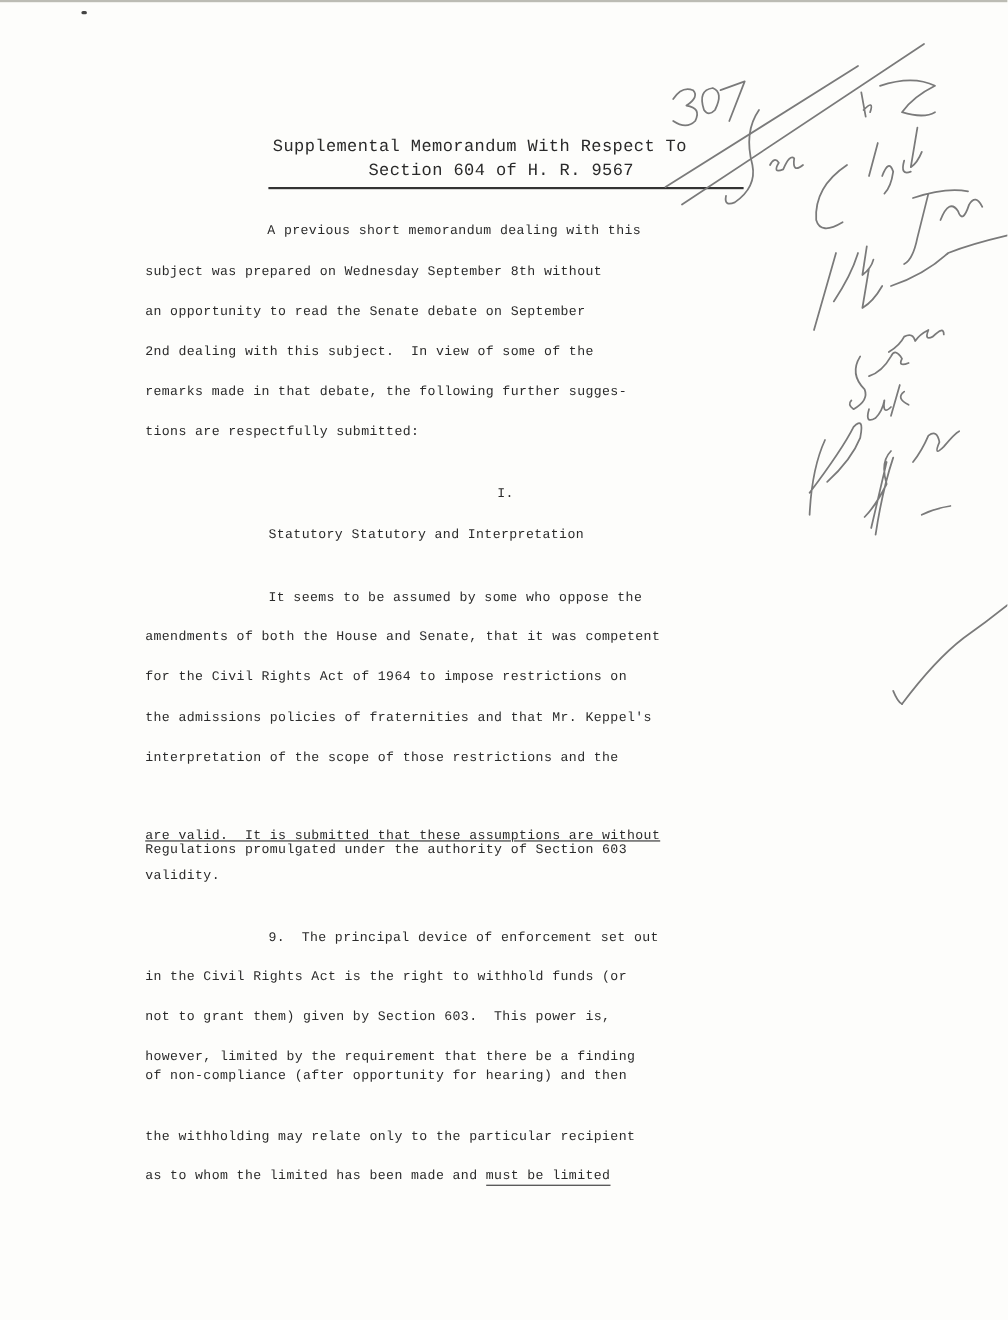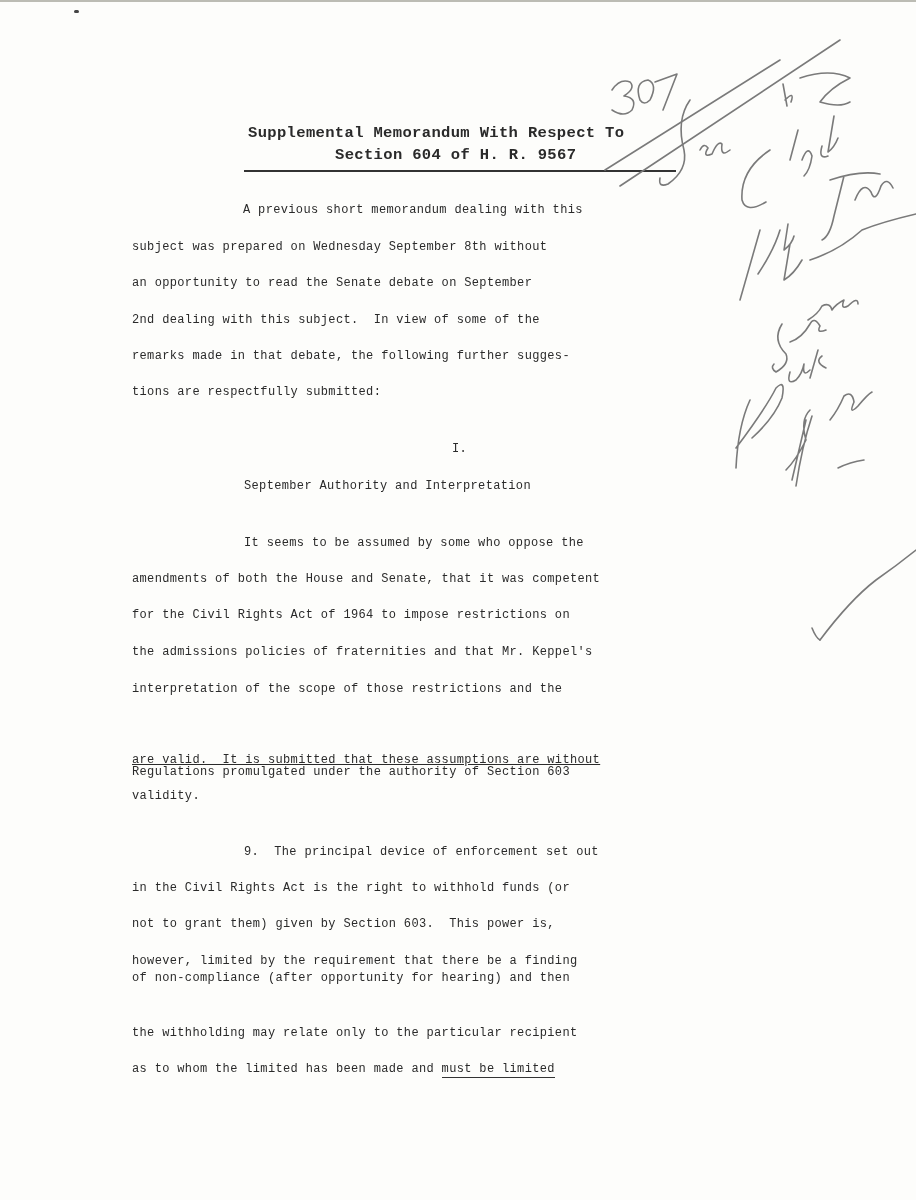--- a/index.html
+++ b/index.html
@@ -1,21 +1,21 @@
 <!DOCTYPE html>
 <html><head>
 <meta charset="utf-8">
 <style>
   html, body { margin:0; padding:0; }
   body { width:916px; height:1200px; background:#fdfdfb; position:relative; overflow:hidden;
          font-family:"Liberation Mono","DejaVu Sans Mono",monospace; color:#2a2a2a; }
   .topedge { position:absolute; left:0; top:0; width:916px; height:2px; background:#bcbcb4; }
   .speck { position:absolute; left:74px; top:10px; width:5px; height:3px; background:#444; border-radius:2px; }
   .line { position:absolute; white-space:pre; font-size:12px; letter-spacing:0.35px; }
-  .title { font-size:15.5px;font-weight:bold; }
+  .title { font-size:15.5px; }
   .rule { position:absolute; left:244px; top:170px; width:432px; height:1.5px; background:#333; }
   .ul { border-bottom:1.5px solid #333; padding-bottom:1px; }
   svg.hand { position:absolute; left:0; top:0; }
   svg.hand path { fill:none; stroke:#7a7a7a; stroke-width:1.6; stroke-linecap:round; stroke-linejoin:round; }
 </style>
 </head>
 <body>
 
 <div class="topedge"></div>
 <div class="speck"></div>
@@ -27,21 +27,21 @@
 <div>
   <div class="line" style="left:243px; top:203px;">A previous short memorandum dealing with this</div>
   <div class="line" style="left:132px; top:240px;">subject was prepared on Wednesday September 8th without</div>
   <div class="line" style="left:132px; top:276px;">an opportunity to read the Senate debate on September</div>
   <div class="line" style="left:132px; top:313px;">2nd dealing with this subject.  In view of some of the</div>
   <div class="line" style="left:132px; top:349px;">remarks made in that debate, the following further sugges-</div>
   <div class="line" style="left:132px; top:385px;">tions are respectfully submitted:</div>
 </div>
 
 <div class="line" style="left:452px; top:442px;">I.</div>
-<div class="line" style="left:244px; top:479px;">September Authority and Interpretation</div>
+<div class="line" style="left:244px; top:479px;">Statutory Statutory and Interpretation</div>
 
 <div>
   <div class="line" style="left:244px; top:536px;">It seems to be assumed by some who oppose the</div>
   <div class="line" style="left:132px; top:572px;">amendments of both the House and Senate, that it was competent</div>
   <div class="line" style="left:132px; top:608px;">for the Civil Rights Act of 1964 to impose restrictions on</div>
   <div class="line" style="left:132px; top:645px;">the admissions policies of fraternities and that Mr. Keppel's</div>
   <div class="line" style="left:132px; top:682px;">interpretation of the scope of those restrictions and the</div>
   <div class="line" style="left:132px; top:717px;margin-top:48px;">Regulations promulgated under the authority of Section 603</div>
   <div class="line" style="left:132px; top:753px;text-decoration:underline;">are valid.  It is submitted that these assumptions are without</div>
   <div class="line" style="left:132px; top:789px;">validity.</div>

